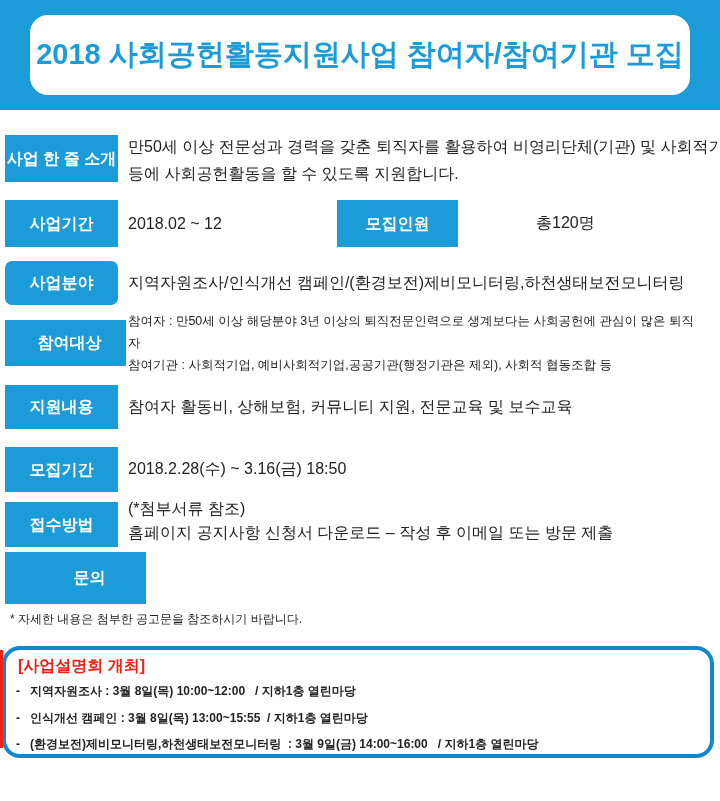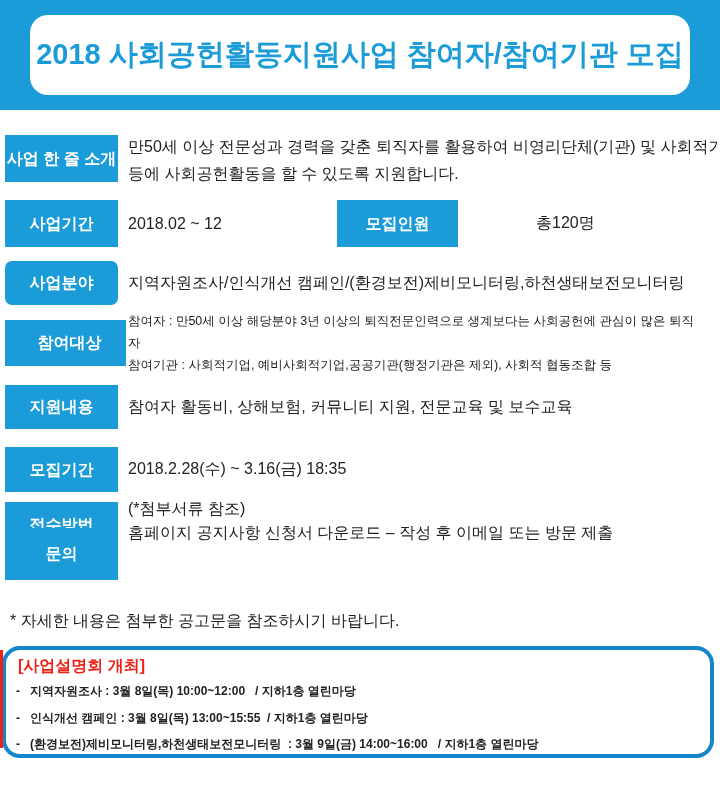--- a/index.html
+++ b/index.html
@@ -24,21 +24,21 @@
              text-align:center;line-height:1.1;}
   .label-box.second{left:337px;width:121px;}
 
   
   .content{position:absolute;left:128px;color:var(--ink);font-size:16px;white-space:nowrap;}
   .content .ln{height:27px;line-height:27px;}
   .content.small{font-size:12.5px;}
   .content.small .ln{height:22px;line-height:22px;}
   .content.vcenter{display:flex;align-items:center;}
 
-  .note{position:absolute;left:10px;top:611px;color:var(--ink);font-size:16px;}
+  .note{position:absolute;left:10px;top:611px;color:var(--ink);font-size:12px;}
 
   
   .briefing-box{position:absolute;left:2px;top:646px;width:704px;height:104px;
                 border:4px solid var(--border-blue);border-radius:18px;background:#ffffff;}
   .red-edge{position:absolute;left:0;top:650px;width:3px;height:98px;background:var(--red);}
   .briefing-title{position:absolute;left:18px;top:656px;color:var(--red);font-weight:bold;font-size:16px;}
   .briefing-item{position:absolute;left:16px;color:var(--ink);font-weight:bold;font-size:12px;white-space:pre;}
 </style>
 </head>
 <body>
@@ -69,29 +69,29 @@
   <div class="content small" style="top:310px;">
     <div class="ln">참여자 : 만50세 이상 해당분야 3년 이상의 퇴직전문인력으로 생계보다는 사회공헌에 관심이 많은 퇴직</div>
     <div class="ln">자</div>
     <div class="ln">참여기관 : 사회적기업, 예비사회적기업,공공기관(행정기관은 제외), 사회적 협동조합 등</div>
   </div>
 
   <div class="label-box" style="top:385px;height:44px;">지원내용</div>
   <div class="content vcenter" style="top:385px;height:44px;">참여자 활동비, 상해보험, 커뮤니티 지원, 전문교육 및 보수교육</div>
 
   <div class="label-box" style="top:447px;height:45px;">모집기간</div>
-  <div class="content vcenter" style="top:447px;height:45px;">2018.2.28(수) ~  3.16(금) 18:35</div>
+  <div class="content vcenter" style="top:447px;height:45px;">2018.2.28(수) ~  3.16(금) 18:50</div>
 
   <div class="label-box" style="top:502px;height:45px;">접수방법</div>
   <div class="content" style="top:497px;">
     <div class="ln" style="height:24px;line-height:24px;">(*첨부서류 참조)</div>
     <div class="ln" style="height:24px;line-height:24px;">홈페이지 공지사항 신청서 다운로드 – 작성 후 이메일 또는 방문 제출</div>
   </div>
 
-  <div class="label-box" style="top:528px;height:52px;">문의</div>
+  <div class="label-box" style="top:552px;height:52px;padding-left:28px;">문의</div>
 
   <div class="note">* 자세한 내용은 첨부한 공고문을 참조하시기 바랍니다.</div>
 
   <div class="briefing-box"></div>
   <div class="red-edge"></div>
   <div class="briefing-title">[사업설명회 개최]</div>
   <div class="briefing-item" style="top:683px;">-   지역자원조사 : 3월 8일(목) 10:00~12:00   / 지하1층 열린마당</div>
   <div class="briefing-item" style="top:710px;">-   인식개선 캠페인 : 3월 8일(목) 13:00~15:55  / 지하1층 열린마당</div>
   <div class="briefing-item" style="top:736px;">-   (환경보전)제비모니터링,하천생태보전모니터링  : 3월 9일(금) 14:00~16:00   / 지하1층 열린마당</div>
 

